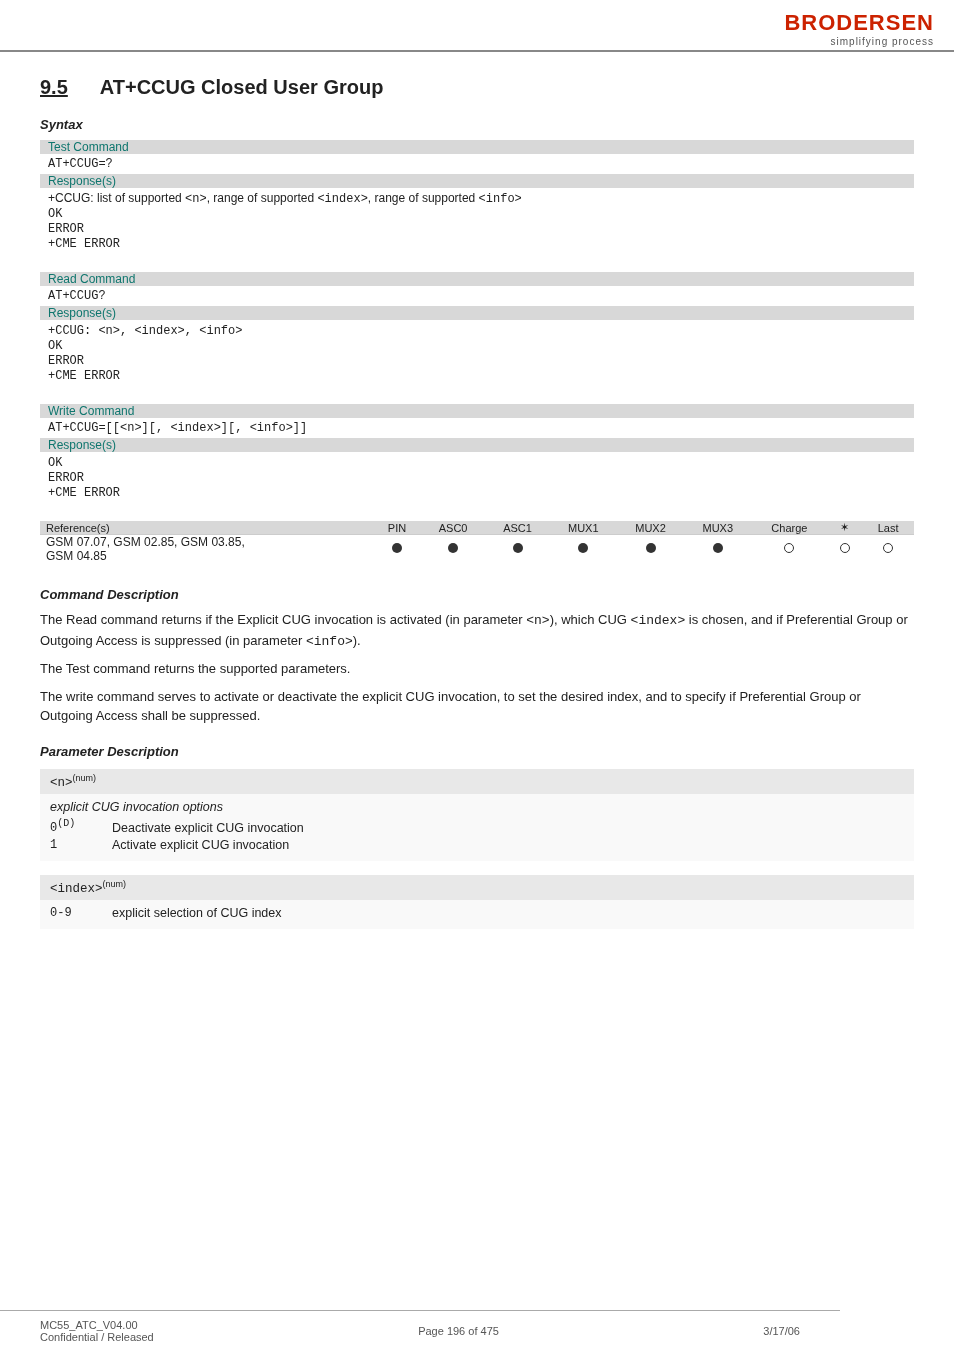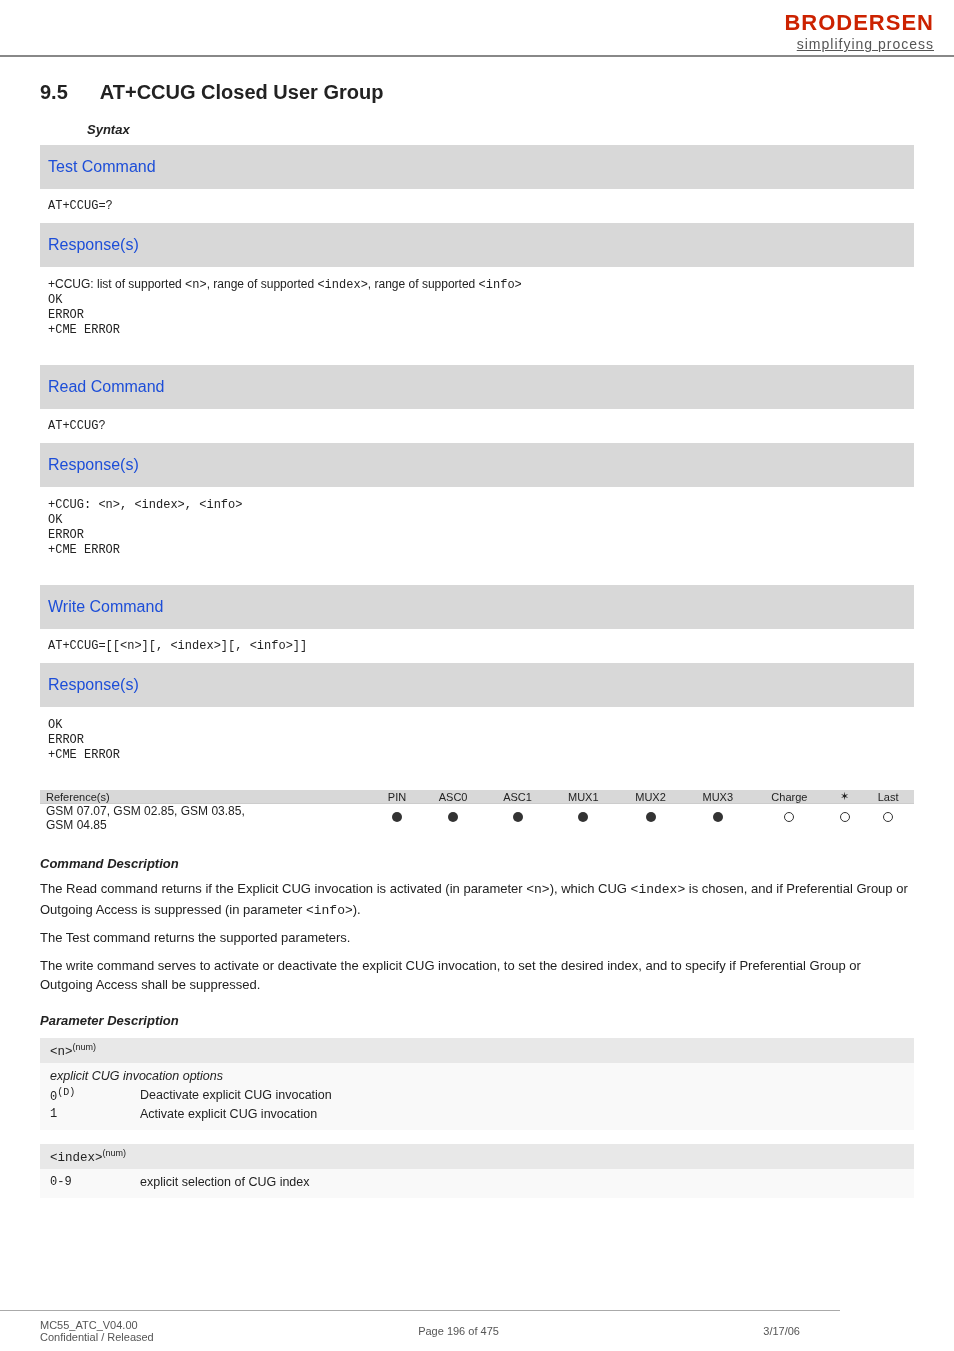--- a/index.html
+++ b/index.html
@@ -23,41 +23,41 @@
     .logo-area {
       text-align: right;
     }
     .logo-brand {
       font-size: 22px;
       font-weight: 900;
       letter-spacing: 1px;
       color: #cc2200;
     }
     .logo-sub {
-      font-size: 14px;
+      font-size: 10px;
       color: #555;
       letter-spacing: 1px;
-      text-decoration: underline;
     }
 
     
     .content {
       padding: 24px 40px 40px 40px;
     }
 
     
     .section-heading {
       display: flex;
       gap: 32px;
       align-items: baseline;
       margin-bottom: 18px;
     }
     .section-number {
       font-size: 20px;
       font-weight: 700;
+      text-decoration: underline;
     }
     .section-title {
       font-size: 20px;
       font-weight: 700;
     }
 
     
     .subsection-label {
       font-style: italic;
       font-weight: 700;
@@ -66,29 +66,29 @@
     }
 
     
     .cmd-table {
       width: 100%;
       border-collapse: collapse;
       margin-bottom: 18px;
       font-size: 12.5px;
     }
     .cmd-table td {
-      padding: 10px 8px;
+      padding: 3px 8px;
       vertical-align: top;
     }
     .cmd-table .row-header {
       background: #d8d8d8;
-      color: #1d4ed8;
+      color: #0f766e;
       font-weight: normal;
-      font-size: 16px;
-      padding: 13px 8px;
+      font-size: 12px;
+      padding: 0 8px;
     }
     .cmd-table .cmd-text {
       font-family: 'Courier New', Courier, monospace;
       font-size: 12px;
     }
     .cmd-table .plain-text {
       font-size: 12px;
     }
     .cmd-table tr.white td {
       background: #fff;
@@ -179,23 +179,23 @@
       font-size: 12.5px;
       border-top: none;
     }
     .param-item-label {
       font-style: italic;
       font-size: 12.5px;
       margin-bottom: 4px;
     }
     .param-row {
       display: flex;
-      gap: 30px;
+      gap: 2px;
       margin-bottom: 3px;
-      align-items: center;
+      align-items: flex-end;
     }
     .param-val {
       min-width: 60px;
       font-family: 'Courier New', Courier, monospace;
       font-size: 12px;
     }
     .param-desc {
       font-size: 12.5px;
     }
 
@@ -212,21 +212,21 @@
       border-top: 1px solid #aaa;
       font-size: 11px;
       color: #555;
       background: #fff;
     }
     .footer-left { font-size: 11px; }
     .footer-center { font-size: 11px; }
     .footer-right { font-size: 11px; }
 
     .code { font-family: 'Courier New', Courier, monospace; }
-    .italic-bold { font-weight: 700; margin-left: 47px; }
+    .italic-bold { font-weight: 700; }
 
     
     .icon-header { font-size: 13px; }
   </style>
 </head>
 <body>
 
 <div class="header">
   <div class="logo-area">
     <div class="logo-brand">BRODERSEN</div>

